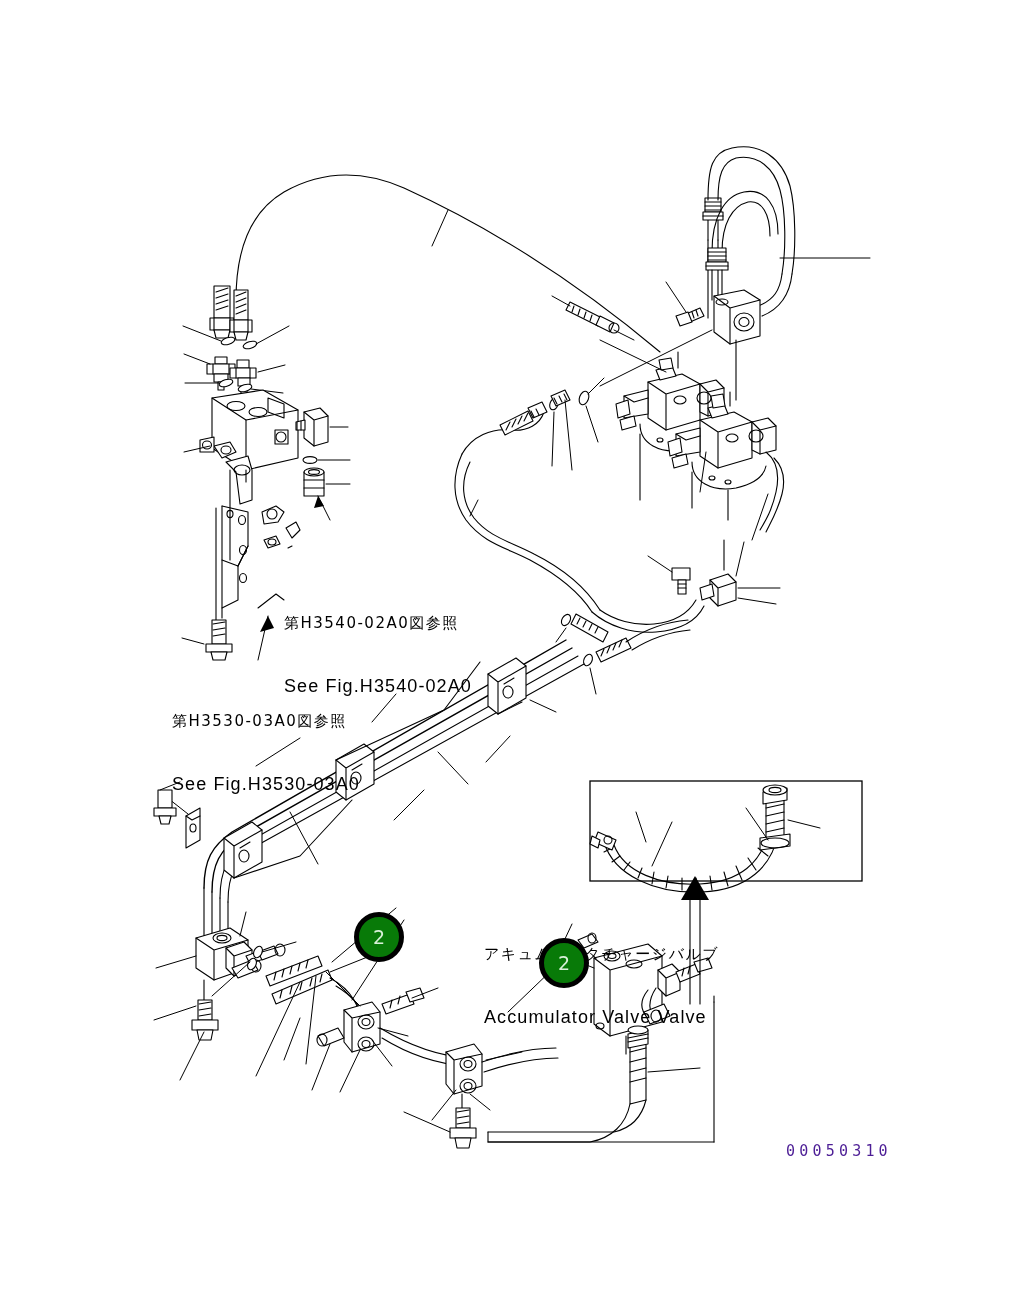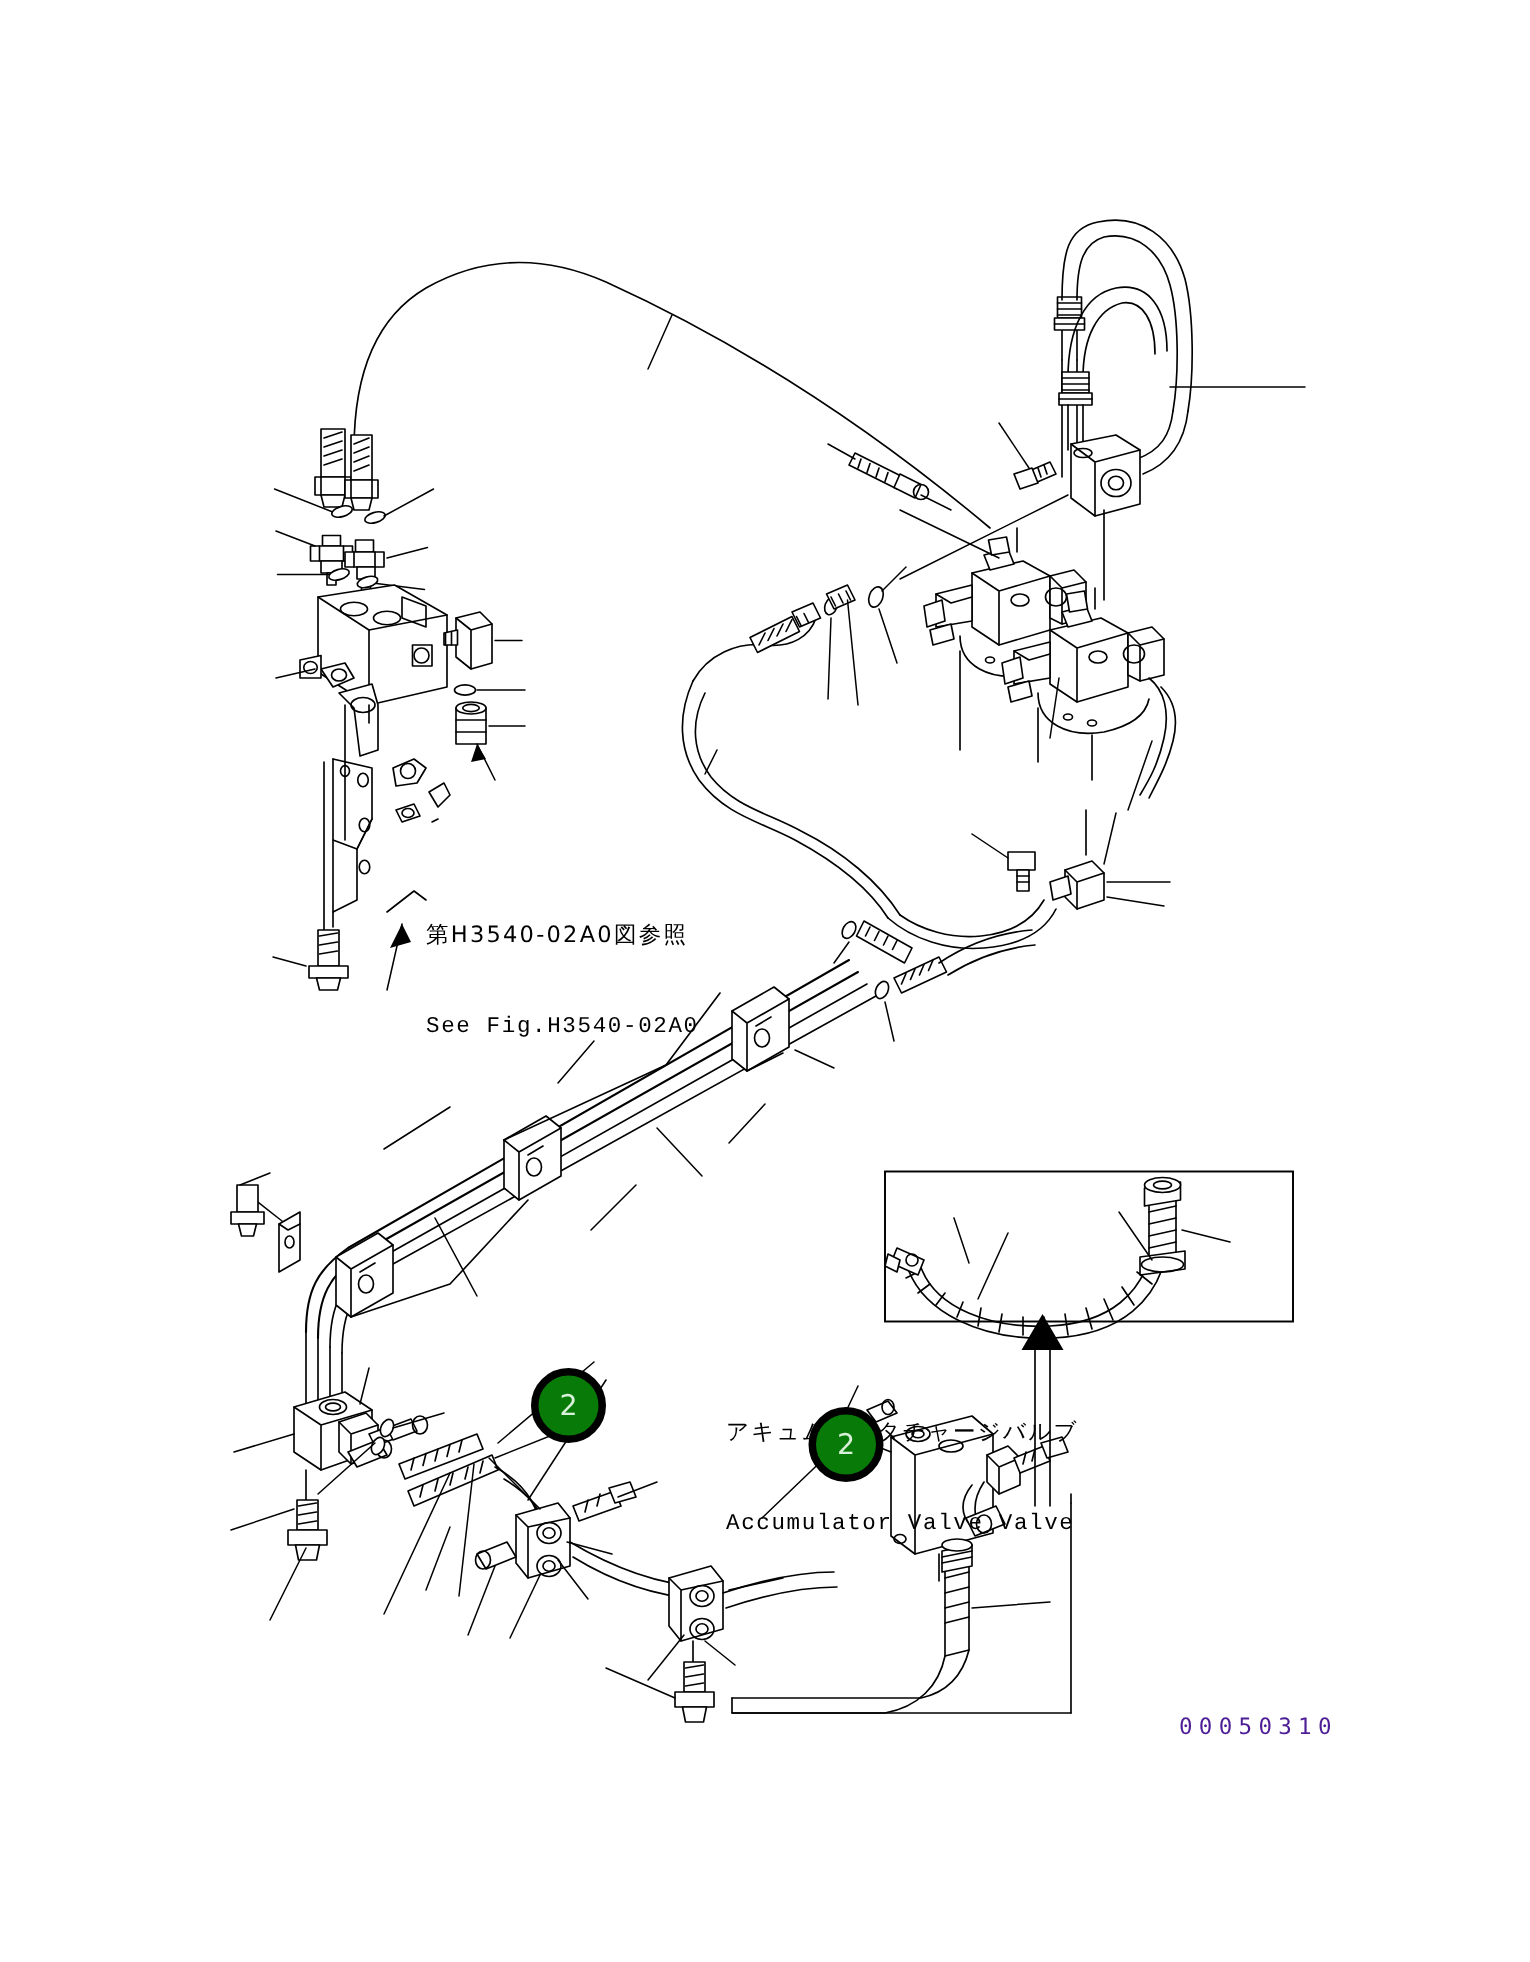--- a/index.html
+++ b/index.html
@@ -12,21 +12,21 @@
   svg.layer{position:absolute;left:0;top:0;width:1020px;height:1308px;}
   .ln{fill:none;stroke:#000;stroke-width:1.1;stroke-linecap:round;stroke-linejoin:round;}
   .ln2{fill:none;stroke:#000;stroke-width:1.4;stroke-linecap:round;stroke-linejoin:round;}
   .lead{fill:none;stroke:#000;stroke-width:1.0;stroke-linecap:round;}
   .fillw{fill:#ffffff;stroke:#000;stroke-width:1.1;stroke-linejoin:round;}
   .box{fill:none;stroke:#000;stroke-width:1.3;}
   .arrowfill{fill:#000;}
 
   .label-blk{position:absolute;white-space:pre;color:#000;line-height:1.30;}
   .jp{font-family:"DejaVu Sans","Liberation Sans",sans-serif;font-size:15px;letter-spacing:1.5px;}
-  .en{font-family:Liberation Mono, monospace;font-size:15px;letter-spacing:1.1px;}
+  .en{font-family:Liberation Sans, sans-serif;font-size:18px;letter-spacing:1.1px;}
 
   .callout{
     position:absolute;width:50px;height:50px;border-radius:50%;
     background:#087a08;border:5px solid #000;box-sizing:border-box;
     display:flex;align-items:center;justify-content:center;
     color:#d8f0d8;font-family:"DejaVu Sans","Liberation Sans",sans-serif;
     font-size:19px;line-height:1;
   }
   #drawing-number{
     position:absolute;left:786px;top:1142px;
@@ -529,20 +529,24 @@
       <path class="lead" d="M508,1012 L556,966"></path>
     </g>
 
   </svg>
 
   <div class="label-blk" style="left:284px;top:572px;">
     <div class="jp">第H3540-02A0図参照</div>
     <div class="en">See Fig.H3540-02A0</div>
   </div>
 
+  <div class="label-blk" style="left:172px;top:670px;">
+    <div class="jp">第H3530-03A0図参照</div>
+    <div class="en">See Fig.H3530-03A0</div>
+  </div>
 
   <div class="label-blk" style="left:484px;top:903px;">
     <div class="jp">アキュムレータチャージバルブ</div>
     <div class="en">Accumulator Valve Valve</div>
   </div>
 
 
   <div class="callout" style="left:354px;top:912px;">2</div>
   <div class="callout" style="left:539px;top:938px;">2</div>
 

